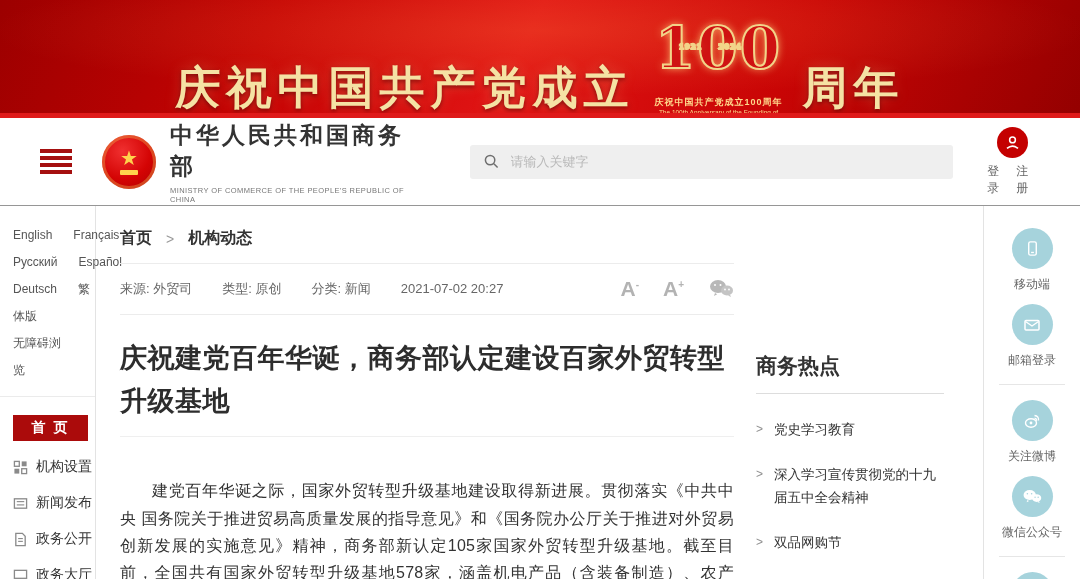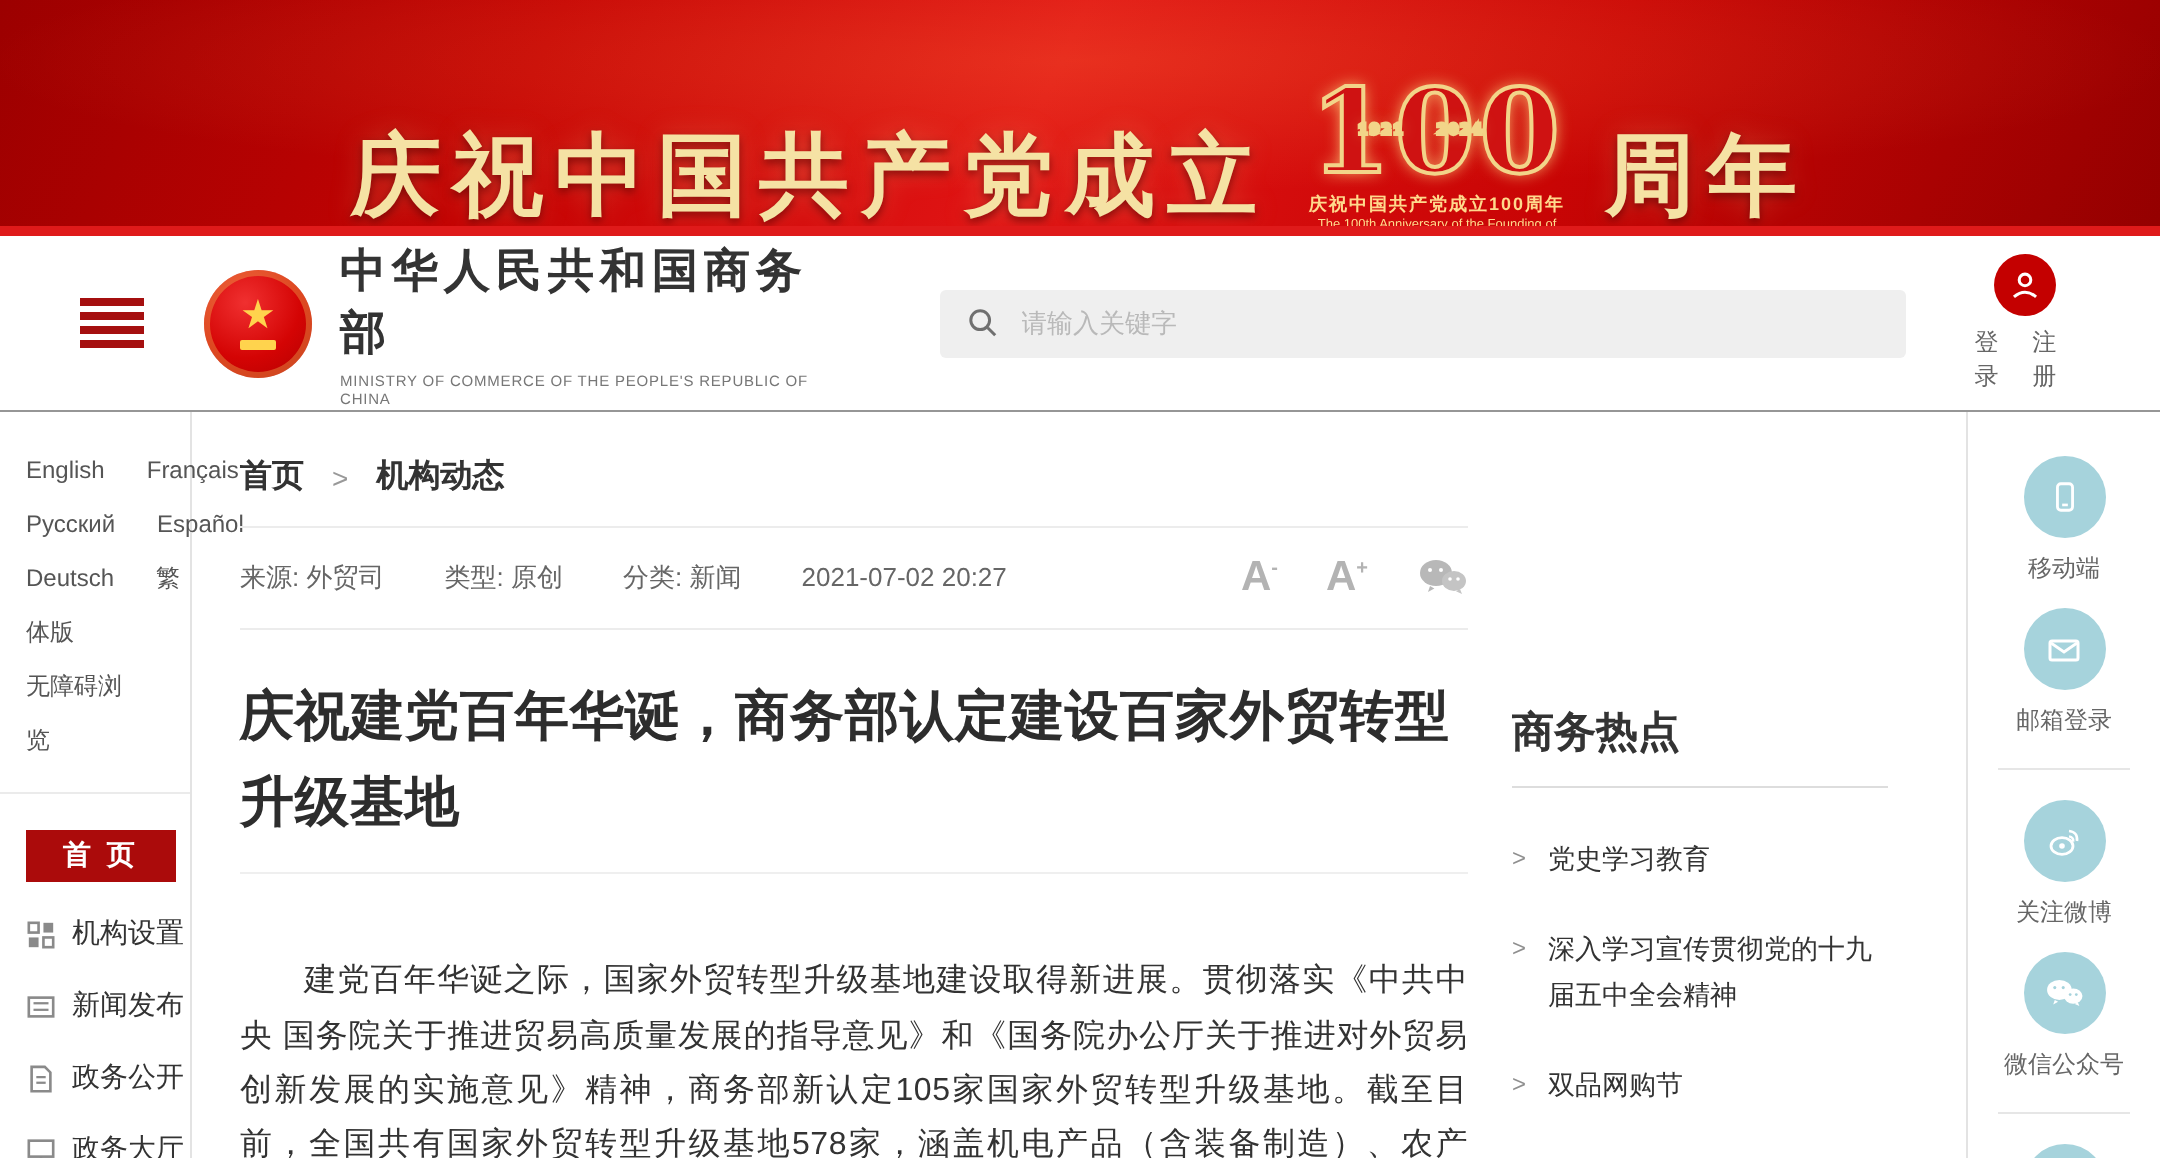--- a/index.html
+++ b/index.html
@@ -15,21 +15,21 @@
   .banner::after { content:""; position:absolute; left:0; bottom:0; width:100%; height:5px; background:#df1a1a; }
   .banner-text { position:relative; font-family:"DejaVu Serif","Liberation Serif",serif;
     font-size:45px; font-weight:bold; color:#f5e2a4; letter-spacing:6px;
     text-shadow:0 2px 4px rgba(90,0,0,.65), 0 0 14px rgba(255,230,160,.25); }
   .banner-logo { position:relative; display:flex; flex-direction:column; align-items:center; top:9px; }
   .logo-number { position:relative; font-family:"DejaVu Serif","Liberation Serif",serif;
     font-size:58px; font-weight:bold; line-height:1; color:#cf1212;
     -webkit-text-stroke:2px #f2d489; text-shadow:0 0 8px rgba(255,215,130,.9); letter-spacing:2px; }
   .logo-years { position:absolute; top:24px; left:24px; display:flex; gap:16px;
     font-size:7px; color:#ffe9b0; letter-spacing:1px; }
-  .logo-caption-cn { margin-top:1px; font-size:9px; font-weight:bold; color:#ffd98c; letter-spacing:1px; }
+  .logo-caption-cn { margin-top:19px; font-size:9px; font-weight:bold; color:#ffd98c; letter-spacing:1px; }
   .logo-caption-en { font-size:6.5px; color:#ffd98c; line-height:1.35; text-align:center; }
 
   
   .header { height:88px; display:flex; align-items:center; padding:0 42px 0 40px;
     border-bottom:1px solid #969696; background:#fff; }
   .hamburger { display:flex; flex-direction:column; gap:3px; margin-right:30px; cursor:pointer; }
   .hamburger i { display:block; width:32px; height:4px; background:#a50f0f; }
   .emblem { width:54px; height:54px; border-radius:50%; flex:0 0 auto;
     background:radial-gradient(circle at 38% 30%, #f03030 0%, #d40404 55%, #b00000 100%);
     box-shadow:inset 0 0 0 3px rgba(240,200,90,.35);

